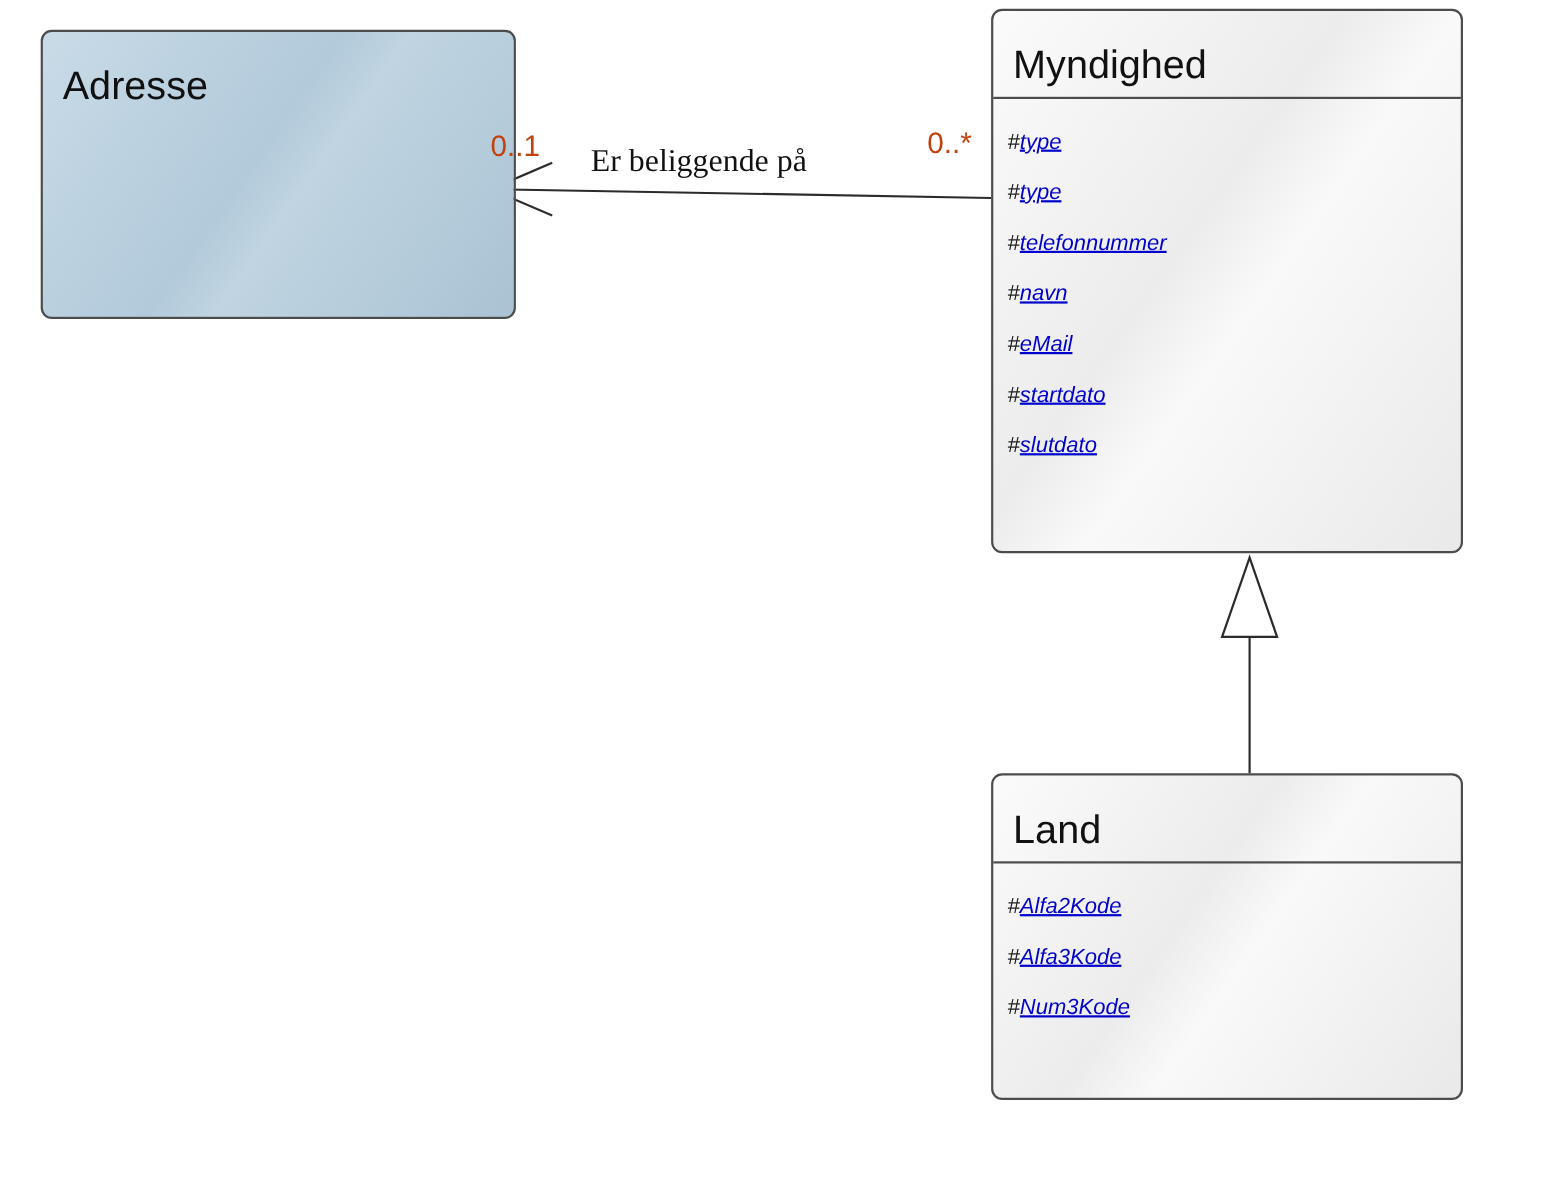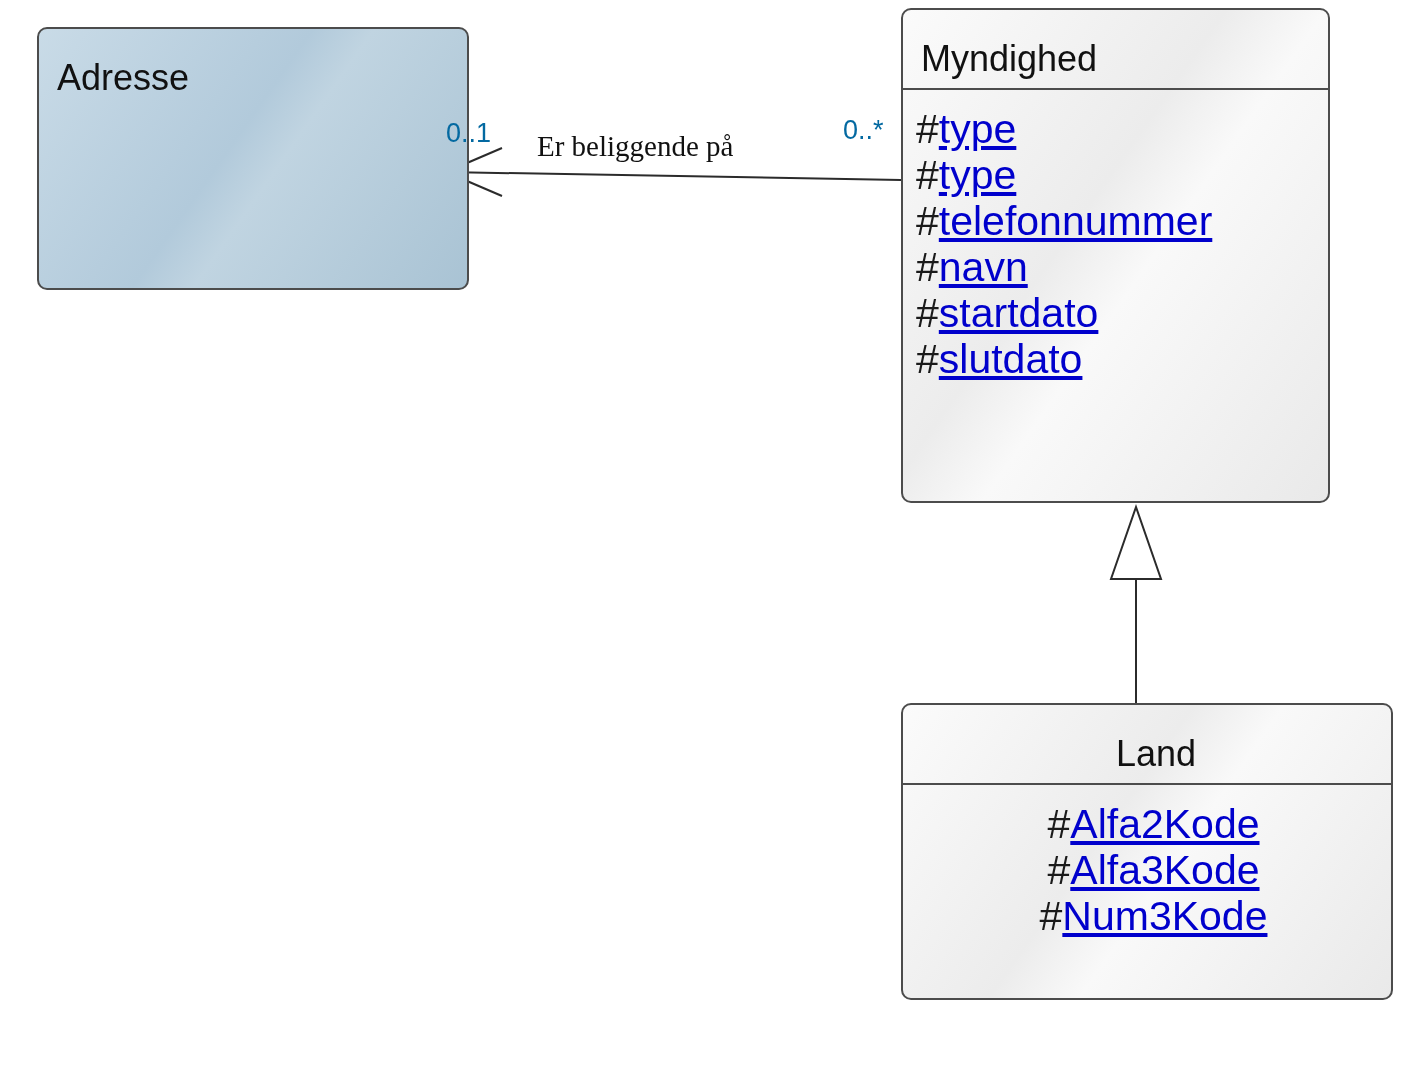--- a/index.html
+++ b/index.html
@@ -47,42 +47,43 @@
   }
   .class-sep {
     height: 0;
     border-top: 2px solid #4c4c4c;
     margin-top: 2px;
   }
   .class-attrs {
     padding: 16px 0 0 13px;
   }
   .attr-row {
-    font-size: 41px;
+    font-size: 20px;
     line-height: 46px;
     white-space: nowrap;
+    font-style: italic;
   }
   .attr-row .hash {
     color: #1a1a1a;
   }
   .attr-row .attr-link {
     color: #0000cc;
     text-decoration: underline;
     cursor: pointer;
   }
   .edge-label {
     position: absolute;
     font-size: 29px;
     color: #111111;
     white-space: nowrap;
   }
   .edge-mult {
     position: absolute;
     font-size: 27px;
-    color: #0369a1;
+    color: #c2410c;
     white-space: nowrap;
   }
 </style>
 </head>
 <body>
 
 <div id="canvas">
 
   <svg class="connectors">
 
@@ -105,26 +106,27 @@
   </div>
 
   <div class="uml-class gray" style="left:901px; top:8px; width:429px; height:495px;">
     <div class="class-title">Myndighed</div>
     <div class="class-sep"></div>
     <div class="class-attrs">
         <div class="attr-row"><span class="hash">#</span><a class="attr-link">type</a></div>
         <div class="attr-row"><span class="hash">#</span><a class="attr-link">type</a></div>
         <div class="attr-row"><span class="hash">#</span><a class="attr-link">telefonnummer</a></div>
         <div class="attr-row"><span class="hash">#</span><a class="attr-link">navn</a></div>
+        <div class="attr-row"><span class="hash">#</span><a class="attr-link">eMail</a></div>
         <div class="attr-row"><span class="hash">#</span><a class="attr-link">startdato</a></div>
         <div class="attr-row"><span class="hash">#</span><a class="attr-link">slutdato</a></div>
       </div>
   </div>
 
-  <div class="uml-class gray" style="left:901px; top:703px; width:492px; height:297px;text-align:center;">
+  <div class="uml-class gray" style="left:901px; top:703px; width:429px; height:297px;">
     <div class="class-title">Land</div>
     <div class="class-sep"></div>
     <div class="class-attrs">
         <div class="attr-row"><span class="hash">#</span><a class="attr-link">Alfa2Kode</a></div>
         <div class="attr-row"><span class="hash">#</span><a class="attr-link">Alfa3Kode</a></div>
         <div class="attr-row"><span class="hash">#</span><a class="attr-link">Num3Kode</a></div>
       </div>
   </div>
 
   <div class="edge-mult" style="left:446px; top:118px;">0..1</div>

